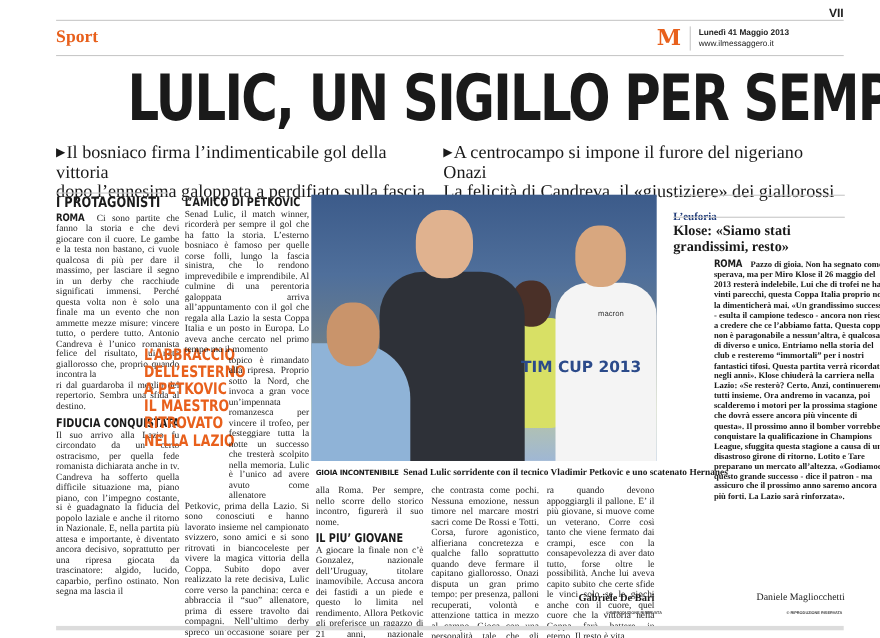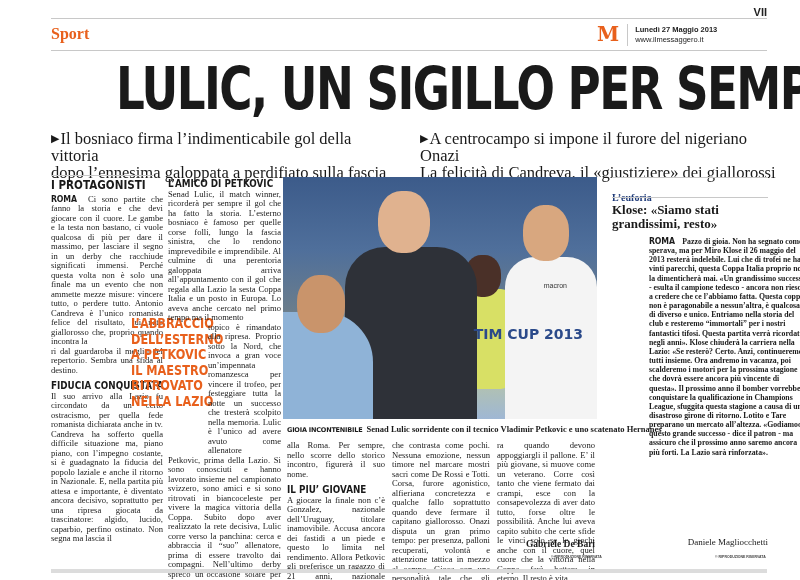--- a/index.html
+++ b/index.html
@@ -14,21 +14,21 @@
 
   .masthead { position: absolute; left: 597px; top: 24px; display: flex; align-items: center; }
   .logo-m { font-family: "DejaVu Serif", serif; font-weight: bold; font-size: 20px; color: #e8601c; line-height: 1; padding-right: 8px; border-right: 1px solid #c8c8c8; height: 22px; }
   .date-block { padding-left: 7px; font-family: "Liberation Sans", sans-serif; font-size: 7.5px; line-height: 10px; color: #222; }
   .date-block .date { font-weight: bold; }
 
   .headline { position: absolute; left: 34px; top: 56px; width: 745px; text-align: center; font-family: "DejaVu Sans", sans-serif; font-weight: bold; font-size: 58px; letter-spacing: -2px; line-height: 66px; transform: scaleX(0.78); transform-origin: center; color: #1a1a1a; white-space: nowrap; }
 
   .subhead { position: absolute; top: 130px; font-family: "Liberation Serif", serif; font-size: 16.5px; line-height: 17px; color: #1a1a1a; }
   .subhead-left { left: 51px; width: 340px; }
-  .subhead-right { left: 420px; width: 360px; }
+  .subhead-right { left: 403px; width: 360px; }
   .tri { font-size: 11px; vertical-align: 2px; margin-right: 1px; }
 
   .col { position: absolute; font-family: "Liberation Serif", serif; font-size: 8.6px; line-height: 9.5px; text-align: justify; color: #1a1a1a; }
   .col p { margin: 0; }
   .kicker { font-family: "DejaVu Sans", sans-serif; font-weight: bold; font-size: 9.5px; transform: scaleX(0.82); transform-origin: left; letter-spacing: -0.2px; display: inline-block; white-space: nowrap; }
   .sec-head { font-family: "DejaVu Sans", sans-serif; font-weight: bold; color: #1a1a1a; white-space: nowrap; transform: scaleX(0.8); transform-origin: left; display: inline-block; }
 
   .col1 { left: 51px; top: 180px; width: 112px; }
   .col1-rule { position: absolute; left: 51px; top: 175px; width: 102px; height: 1px; background: #c8c8c8; }
   .col1 .sec-head { font-size: 13px; margin-bottom: 4px; }
@@ -75,21 +75,21 @@
 </head>
 <body>
 
 <div class="page-num">VII</div>
 <div class="rule-top"></div>
 <div class="section-label">Sport</div>
 
 <div class="masthead">
   <div class="logo-m">M</div>
   <div class="date-block">
-    <div class="date">Lunedì 27 Maggio 2013</div>
+    <div class="date">Lunedì 41 Maggio 2013</div>
     <div>www.ilmessaggero.it</div>
   </div>
 </div>
 <div class="rule-mid"></div>
 
 <h1 class="headline">LULIC, UN SIGILLO PER SEMPRE</h1>
 
 <div class="subhead subhead-left">
   <div><span class="tri">▶</span><span>Il bosniaco firma l’indimenticabile gol della vittoria</span></div>
   <div>dopo l’ennesima galoppata a perdifiato sulla fascia</div>

